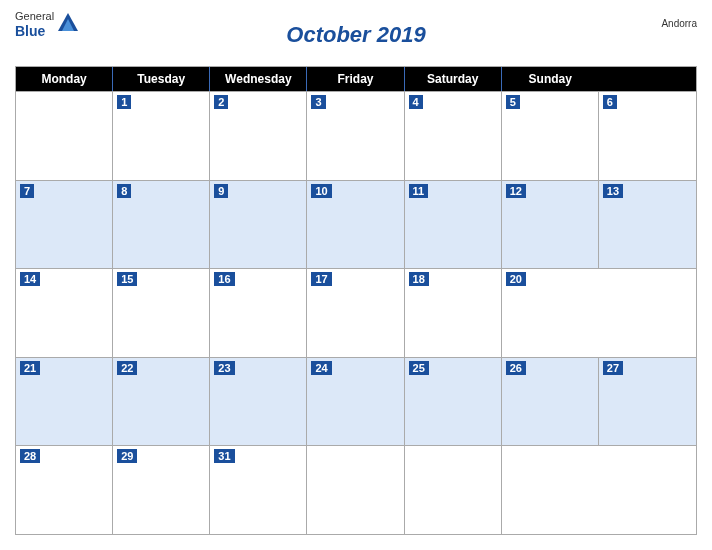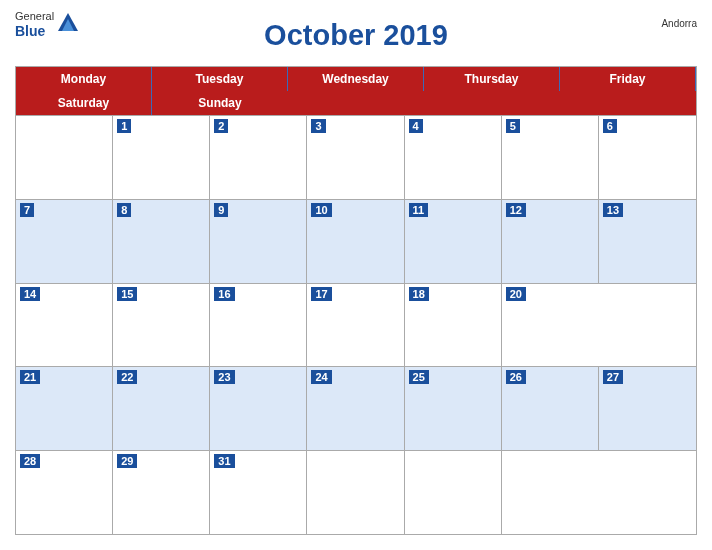--- a/index.html
+++ b/index.html
@@ -24,45 +24,46 @@
     }
     .logo {
       position: absolute;
       left: 0;
       top: 0;
       display: flex;
       flex-direction: column;
       align-items: flex-start;
     }
     .title {
-      font-size: 29px;
+      font-size: 22px;
       color: #1a4f9c;
       font-weight: bold;
       text-align: center;
+      font-style: italic;
     }
     .country {
       position: absolute;
       right: 0;
       top: 8px;
       font-size: 10px;
       color: #333;
     }
 
     
     .calendar {
       flex: 1;
       display: flex;
       flex-direction: column;
       border: 1px solid #aaa;
     }
 
     .day-headers {
       display: grid;
-      grid-template-columns: repeat(5, 1fr);
-      background: #b91c1c;
+      grid-template-columns: repeat(7, 1fr);
+      background: #000000;
     }
     .day-header {
       color: #fff;
       text-align: center;
       font-size: 12px;
       font-weight: bold;
       padding: 5px 2px;
       border-right: 1px solid #3a6ab8;
     }
     .day-header:last-child {
@@ -131,21 +132,20 @@
   </div>
   <div class="title">October 2019</div>
   <div class="country">Andorra</div>
 </div>
 
 <div class="calendar">
   <div class="day-headers">
   <div class="day-header">Monday</div>
       <div class="day-header">Tuesday</div>
       <div class="day-header">Wednesday</div>
-      <div class="day-header">Thursday</div>
       <div class="day-header">Friday</div>
       <div class="day-header">Saturday</div>
       <div class="day-header">Sunday</div>
     </div>
   <div class="weeks">
   <div class="week-row">
         <div class="day-cell empty"></div>
         <div class="day-cell">
           <span class="num">1</span>
         </div>

